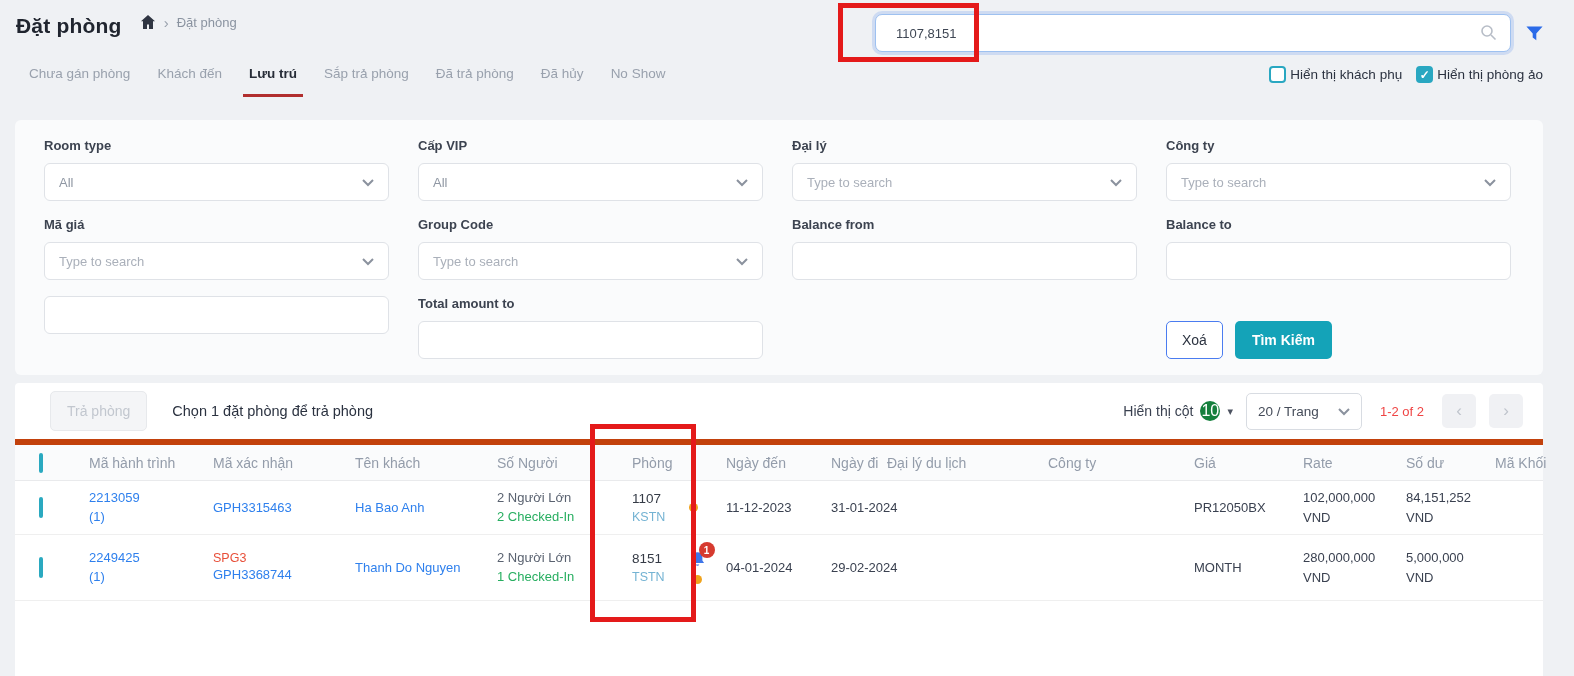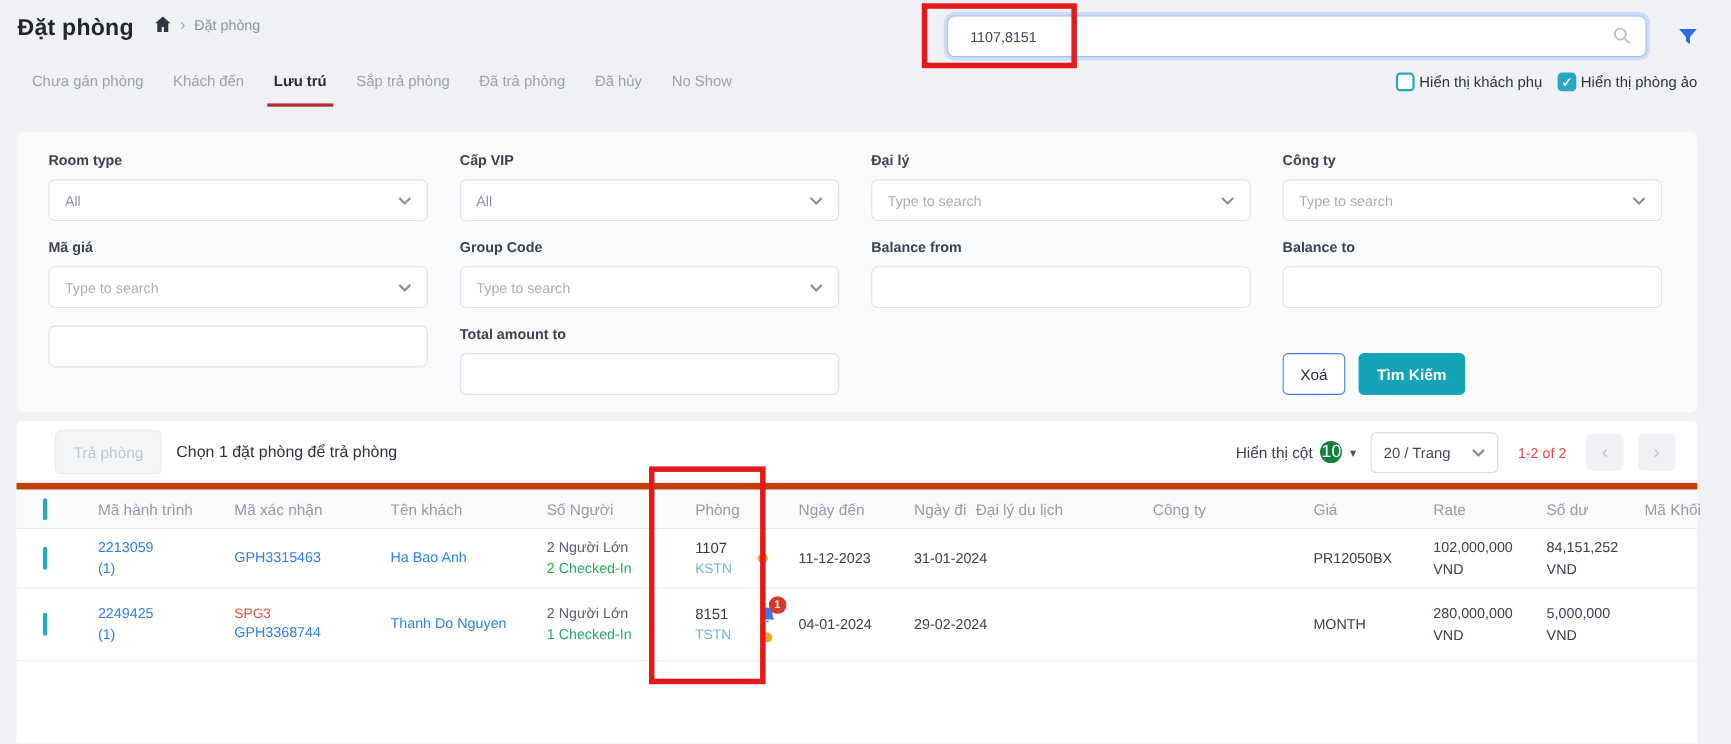--- a/index.html
+++ b/index.html
@@ -7,21 +7,21 @@
   body{font-family:"Liberation Sans",sans-serif;background:#eff1f4;color:#2b3240;position:relative}
   .page{width:1574px;height:676px;position:relative}
 
   
   .topbar{display:flex;align-items:flex-start;padding:14px 30px 0 16px;height:52px}
   .title{font-size:21px;font-weight:700;color:#20252f;letter-spacing:.2px}
   .crumbs{display:flex;align-items:center;margin-left:18px;gap:8px}
   .home-ic{display:inline-flex;align-items:center}
   .crumb-sep{color:#9aa2ad;font-size:15px;line-height:1}
   .crumb{font-size:13px;color:#8a93a0}
-  .search-zone{margin-left:auto;display:flex;align-items:center;gap:28px}
+  .search-zone{margin-left:auto;display:flex;align-items:center;gap:14px}
   .search-box{position:relative;width:636px}
   .search-input{width:636px;height:38px;border:1px solid #9ec1f0;border-radius:7px;box-shadow:0 0 0 3px rgba(130,170,240,.30);padding:0 40px 0 20px;font-size:13px;color:#3f4754;font-family:"Liberation Sans",sans-serif;outline:none;background:#fff}
   .mag{position:absolute;right:14px;top:10px}
 
   
   .tabsrow{display:flex;align-items:flex-start;justify-content:space-between;margin:10px 31px 0 23px;height:46px}
   .tabs{display:flex;gap:15px}
   .tab{font-size:13.5px;color:#99a1ad;padding:4px 6px 13px;cursor:pointer;white-space:nowrap}
   .tab.checked{color:#272d38;font-weight:700;border-bottom:3px solid #b12e2e}
   .toggles{display:flex;align-items:center;gap:14px;padding-top:4px}
@@ -39,21 +39,21 @@
   .control .ph{color:#aab0ba}
   .plain{cursor:text}
   .actions{display:flex;align-items:flex-end;justify-content:flex-start;gap:12px}
   .btn-clear{height:38px;padding:0 15px;background:#fff;border:1px solid #4a7cf0;border-radius:5px;color:#2c3340;font-size:14px;cursor:pointer;font-family:"Liberation Sans",sans-serif}
   .btn-search{height:38px;padding:0 17px;background:#14a3b8;border:none;border-radius:5px;color:#fff;font-weight:700;font-size:14px;cursor:pointer;font-family:"Liberation Sans",sans-serif}
 
   
   .table-card{margin:8px 31px 0 15px;background:#fff;border-radius:4px 4px 0 0;height:300px}
   .toolbar{display:flex;align-items:center;height:56px;padding:0 20px 0 35px}
   .btn-checkout{background:#f4f5f7;border:1px solid #e7e9ec;color:#c2c7cf;border-radius:5px;height:40px;padding:0 16px;font-size:14px;font-family:"Liberation Sans",sans-serif}
-  .hint{margin-left:13px;font-size:14.5px;color:#2b3240}
+  .hint{margin-left:25px;font-size:14.5px;color:#2b3240}
   .tb-right{margin-left:auto;display:flex;align-items:center;gap:13px}
   .cols-ctl{display:flex;align-items:center;gap:7px;cursor:pointer}
   .cols-label{font-size:14px;color:#3a4150}
   .badge{width:20px;height:20px;border-radius:50%;background:#15803d;color:#fff;font-size:16px;font-weight:400;display:flex;align-items:center;justify-content:center}
   .caret{font-size:11px;color:#4c5260}
   .pagesize{width:116px;height:37px;border:1px solid #d8dce2;border-radius:5px;display:flex;align-items:center;justify-content:space-between;padding:0 11px;font-size:13.5px;color:#454c59;cursor:pointer;background:#fff}
   .range{font-size:13px;color:#ef4444;margin:0 5px}
   .pgbtn{width:34px;height:34px;background:#f0f1f4;border:none;border-radius:5px;color:#bfc4cc;font-size:17px;display:flex;align-items:center;justify-content:center;cursor:default}
 
   .trow{display:grid;grid-template-columns:64px 126px 140px 140px 115px 115px 95px 75px 135px 130px 110px 105px 105px 73px;align-items:center}

